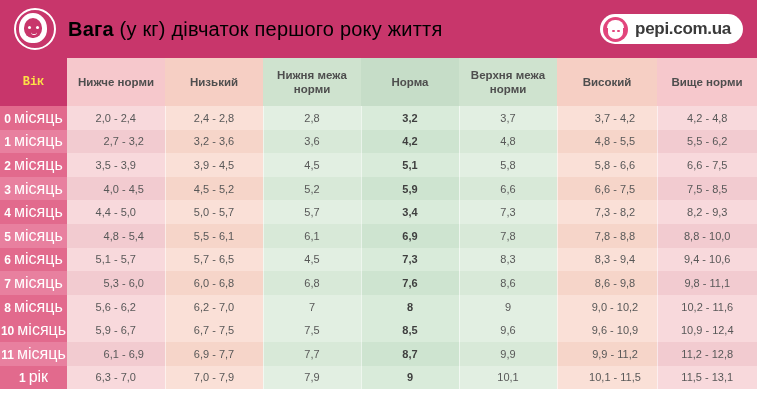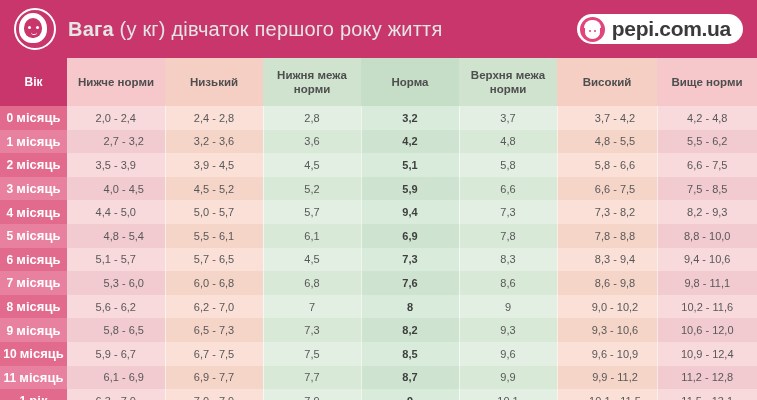--- a/index.html
+++ b/index.html
@@ -42,21 +42,21 @@
   .girl-avatar .eye{
     position:absolute;width:3px;height:3px;border-radius:50%;background:#ffffff;top:16px;
   }
   .girl-avatar .eye.l{left:12px;}
   .girl-avatar .eye.r{left:20px;}
   .girl-avatar .mouth{
     position:absolute;left:15px;top:21px;width:6px;height:3px;
     border-bottom:1.5px solid #ffffff;border-radius:0 0 6px 6px;
   }
   .title{
-    color:#e5e5e5;
+    color:#000000;
     font-size:20px;
     font-weight:bold;
     letter-spacing:.2px;
     white-space:nowrap;
   }
   .title .light{font-weight:normal;}
   .logo{
     margin-left:auto;
     display:flex;align-items:center;
     background:#ffffff;
@@ -78,21 +78,21 @@
   .logo-badge .lb-face{
     position:absolute;left:5px;top:9px;width:15px;height:13px;
     background:#ffffff;border-radius:0 0 50% 50%;
   }
   .logo-badge .lb-eye{
     position:absolute;width:2.5px;height:2.5px;border-radius:50%;background:#e2457c;top:13px;
   }
   .logo-badge .lb-eye.l{left:9px;}
   .logo-badge .lb-eye.r{left:14px;}
   .logo-text{
-    font-size:21px;font-weight:bold;color:#3a3a3a;letter-spacing:-.3px;
+    font-size:17px;font-weight:bold;color:#3a3a3a;letter-spacing:-.3px;
   }
 
   
   table{
     border-collapse:collapse;
     width:757px;
     table-layout:fixed;
   }
   th,td{
     padding:0;
@@ -104,42 +104,43 @@
   }
   thead th{
     height:48px;
     font-size:11.5px;
     font-weight:bold;
     line-height:1.25;
     color:#4e4e4e;
   }
   thead th.age-head{
     background:#c8366b;
-    color:#ffffff;
+    color:#fde047;
     font-size:12px;
+    font-family:Liberation Mono, monospace;
   }
   
   .h-c1{background:#f6c8cc;}
   .h-c2{background:#f6cfc4;}
   .h-c3{background:#cfe3cf;margin-left:28px;}
   .h-c4{background:#c6ddc8;}
   .h-c5{background:#cfe3cf;}
   .h-c6{background:#f6cfc4;margin-top:24px;}
   .h-c7{background:#f6c8cc;}
 
   
   td.age{
     background:#e26a8d;
     color:#ffffff;
     font-size:11px;
     text-align:center;
   }
   tr.alt td.age{background:#e8809f;}
   td.age b{font-size:12px;font-weight:bold;}
-  td.age .u{font-weight:bold;font-size:13px;}
+  td.age .u{font-weight:normal;font-size:16px;}
 
   .c1{background:#f8d9dc;}
   .c2{background:#fae0d7;}
   .c3{background:#e2efe2;}
   .c4{background:#d9ebda;font-weight:bold;color:#3f3f3f;}
   .c5{background:#e2efe2;}
   .c6{background:#fae0d7;padding-left:16px;}
   .c7{background:#f8d9dc;}
 
   tr.alt .c1{background:#f2cbd0;padding-left:16px;}
@@ -241,21 +242,21 @@
           <td class="c4 sep">5,9</td>
           <td class="c5 sep">6,6</td>
           <td class="c6 sep">6,6 - 7,5</td>
           <td class="c7">7,5 - 8,5</td>
         </tr>
         <tr>
           <td class="age"><b>4</b> <span class="u">місяць</span></td>
           <td class="c1 sep">4,4 - 5,0</td>
           <td class="c2 sep">5,0 - 5,7</td>
           <td class="c3 sep">5,7</td>
-          <td class="c4 sep">9,4</td>
+          <td class="c4 sep">3,4</td>
           <td class="c5 sep">7,3</td>
           <td class="c6 sep">7,3 - 8,2</td>
           <td class="c7">8,2 - 9,3</td>
         </tr>
         <tr class="alt">
           <td class="age"><b>5</b> <span class="u">місяць</span></td>
           <td class="c1 sep">4,8 - 5,4</td>
           <td class="c2 sep">5,5 - 6,1</td>
           <td class="c3 sep">6,1</td>
           <td class="c4 sep">6,9</td>
@@ -286,30 +287,20 @@
         <tr>
           <td class="age"><b>8</b> <span class="u">місяць</span></td>
           <td class="c1 sep">5,6 - 6,2</td>
           <td class="c2 sep">6,2 - 7,0</td>
           <td class="c3 sep">7</td>
           <td class="c4 sep">8</td>
           <td class="c5 sep">9</td>
           <td class="c6 sep">9,0 - 10,2</td>
           <td class="c7">10,2 - 11,6</td>
         </tr>
-        <tr class="alt">
-          <td class="age"><b>9</b> <span class="u">місяць</span></td>
-          <td class="c1 sep">5,8 - 6,5</td>
-          <td class="c2 sep">6,5 - 7,3</td>
-          <td class="c3 sep">7,3</td>
-          <td class="c4 sep">8,2</td>
-          <td class="c5 sep">9,3</td>
-          <td class="c6 sep">9,3 - 10,6</td>
-          <td class="c7">10,6 - 12,0</td>
-        </tr>
         <tr>
           <td class="age"><b>10</b> <span class="u">місяць</span></td>
           <td class="c1 sep">5,9 - 6,7</td>
           <td class="c2 sep">6,7 - 7,5</td>
           <td class="c3 sep">7,5</td>
           <td class="c4 sep">8,5</td>
           <td class="c5 sep">9,6</td>
           <td class="c6 sep">9,6 - 10,9</td>
           <td class="c7">10,9 - 12,4</td>
         </tr>

